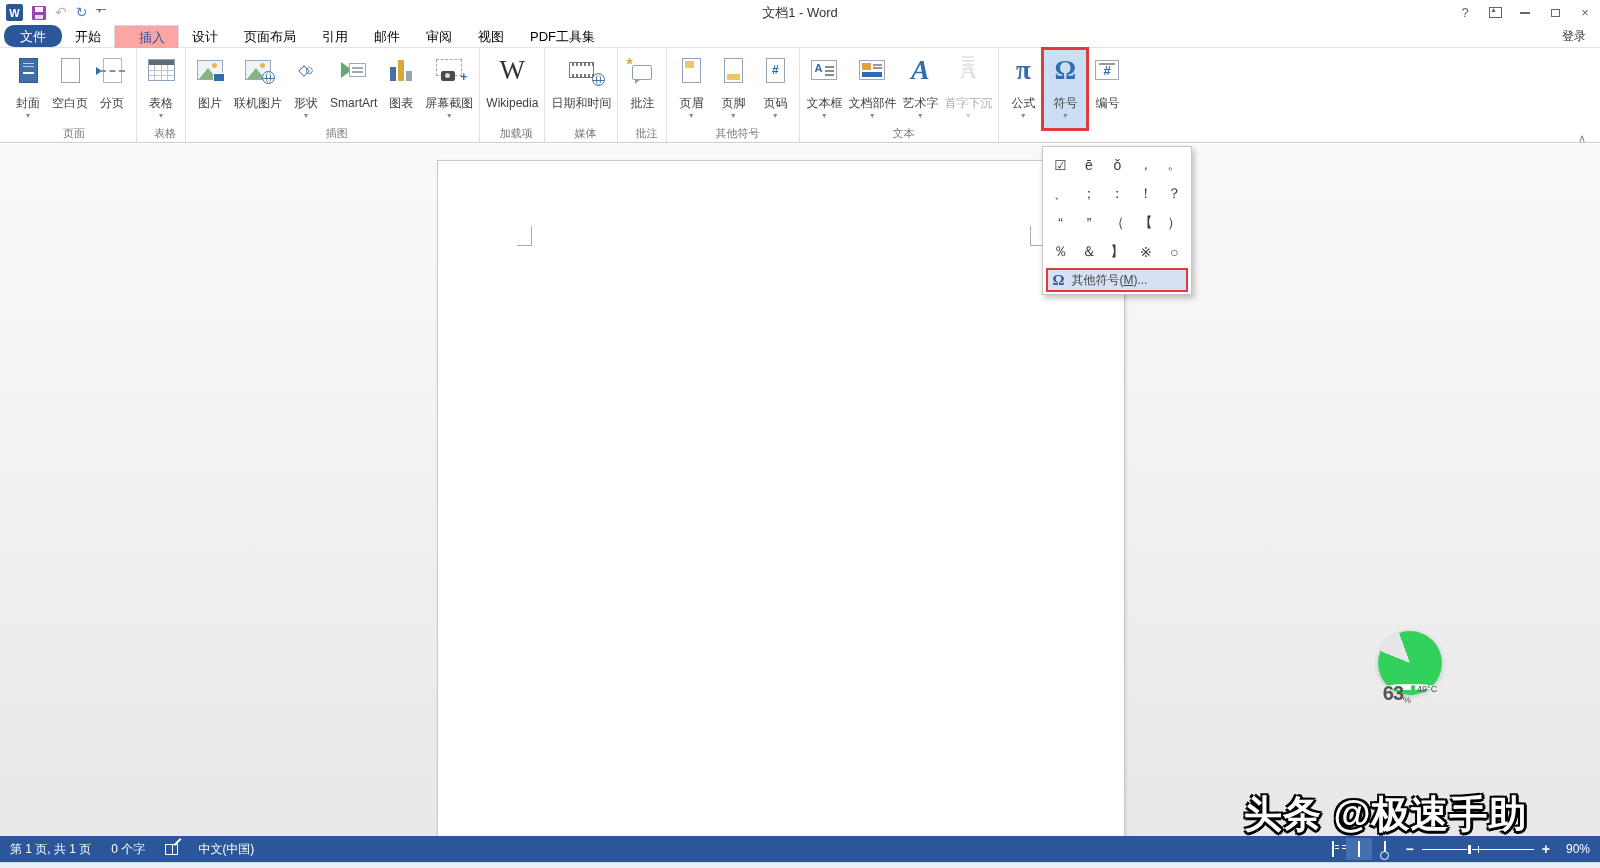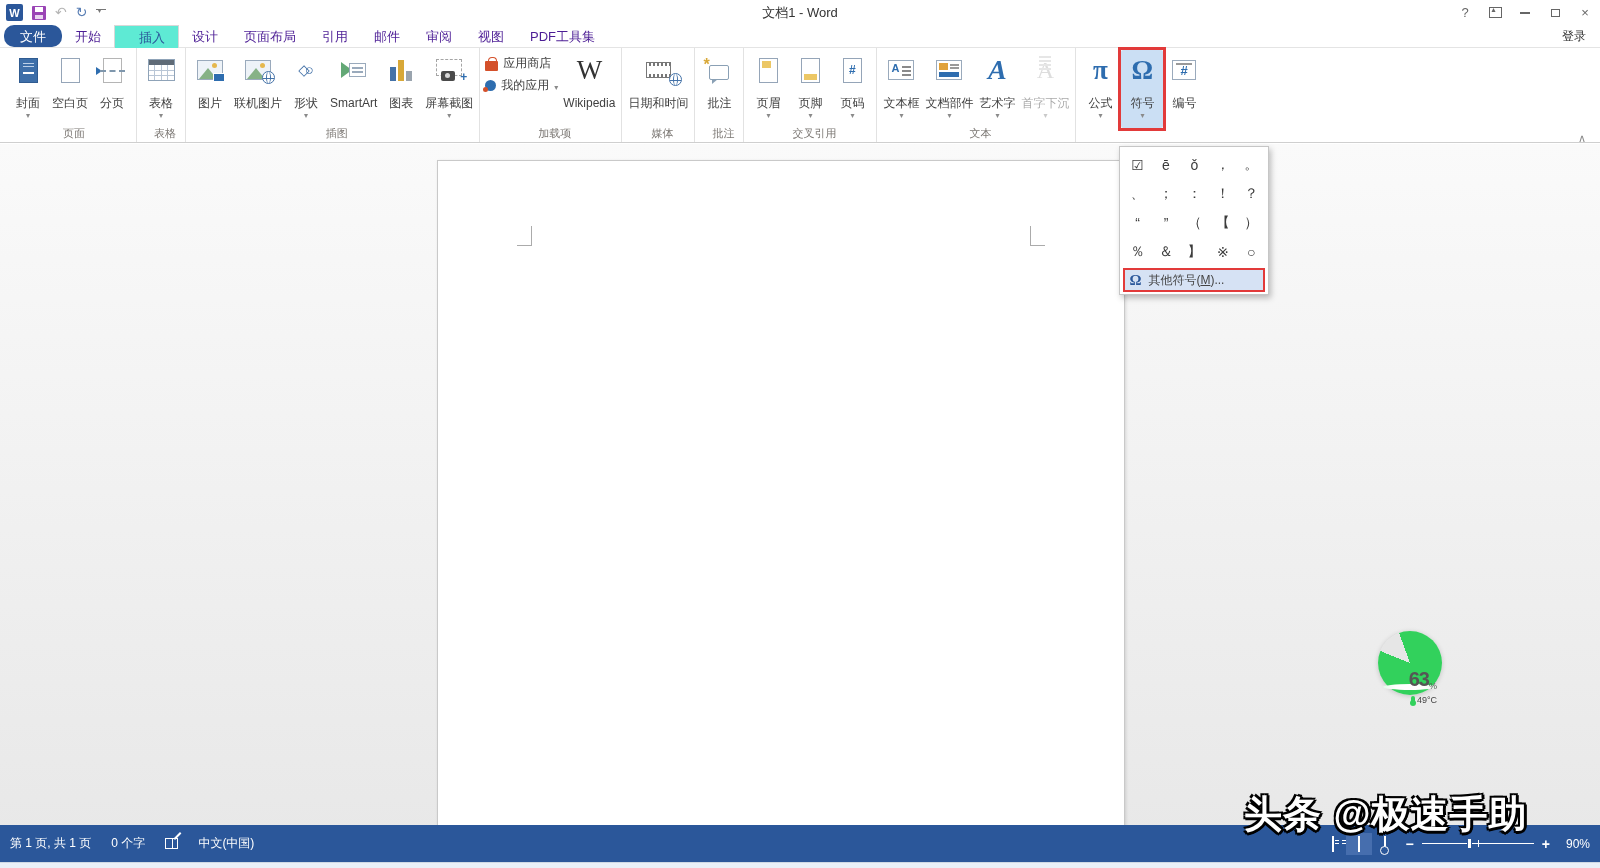--- a/index.html
+++ b/index.html
@@ -22,23 +22,23 @@
   .wincontrols { margin-left:auto; display:flex; align-items:center; height:100%; }
   .wbtn { width:30px; height:100%; display:flex; align-items:center; justify-content:center; color:#666; font-size:13px; cursor:pointer; }
   .ribdisp { width:13px; height:11px; border:1px solid #666; position:relative; }
   .ribdisp::after { content:"▴"; position:absolute; left:2px; top:-3px; font-size:8px; color:#666; }
   .minline { width:10px; border-top:2px solid #666; display:inline-block; }
   .restico { width:9px; height:8px; border:1px solid #666; background:#fff; position:relative; }
   .restico::before { content:""; position:absolute; right:-4px; top:-4px; width:9px; height:8px; border:1px solid #666; z-index:-1; }
 
   
   .tabrow { height:22px; display:flex; align-items:stretch; padding-left:4px; background:#fff; position:relative; }
-  .tab { padding:3px 13px 2px; font-size:13px; color:#4c1d95; cursor:pointer; white-space:nowrap; }
+  .tab { padding:3px 13px 2px; font-size:13px; color:#000000; cursor:pointer; white-space:nowrap; }
   .tab.file { background:#2b579a; color:#fff; padding:3px 16px;border-radius:10px; }
-  .tab.active { color:#2b579a; border:1px solid #d8d8d8; border-bottom:none; background:#5eead4; margin-bottom:-1px; z-index:2;padding-left:24px; }
+  .tab.active { color:#2b579a; border:1px solid #d8d8d8; border-bottom:none; background:#fca5a5; margin-bottom:-1px; z-index:2;padding-left:24px; }
   .signin { margin-left:auto; padding:3px 14px 0 0; font-size:12px; color:#333; cursor:pointer; }
 
   
   .ribbon { height:96px; background:#fff; border-top:1px solid #e4e4e4; border-bottom:1px solid #cfcfcf; display:flex; align-items:stretch; position:relative; padding-left:4px; }
   .rgroup { position:relative; display:flex; align-items:stretch; border-right:1px solid #e2e2e2; padding:2px 3px 14px; }
   .rglabel { position:absolute; bottom:1px; left:8px; right:0; text-align:center; font-size:11px; color:#7b7773; pointer-events:none; white-space:nowrap; }
   .rbtn { display:flex; flex-direction:column; align-items:center; padding:2px 3px 0; min-width:42px; cursor:pointer; border-radius:2px; }
   .rbtn.hl { background:#cbdff4; }
   .rbtn.dis { opacity:.45; }
   .ig { height:36px; display:flex; align-items:center; justify-content:center; width:100%; position:relative; }
@@ -143,21 +143,21 @@
   .ukey { text-decoration:underline; }
 
   
   .docarea { position:absolute; left:0; right:0; top:144px; bottom:32px; background:linear-gradient(#fafafa,#e8e8e8); overflow:hidden; }
   .page { position:absolute; left:437px; top:16px; width:688px; bottom:-10px; background:#fff; border:1px solid #c9c9c9; box-shadow:1px 1px 3px rgba(0,0,0,.12); }
   .cmark { position:absolute; width:15px; height:20px; }
   .cmark.tl { left:79px; top:65px; border-right:1px solid #ababab; border-bottom:1px solid #ababab; }
   .cmark.tr { left:592px; top:65px; border-left:1px solid #ababab; border-bottom:1px solid #ababab; }
 
   
-  .status { position:absolute; left:0; right:0; bottom:6px; height:37px; background:#2b579a; color:#fff; display:flex; align-items:center; font-size:12px; z-index:20; }
+  .status { position:absolute; left:0; right:0; bottom:6px; height:26px; background:#2b579a; color:#fff; display:flex; align-items:center; font-size:12px; z-index:20; }
   .sseg { padding:0 10px; cursor:pointer; white-space:nowrap; }
   .prf { width:13px; height:11px; border:1px solid #fff; position:relative; margin:0 10px; cursor:pointer; }
   .prf::before { content:""; position:absolute; left:50%; top:0; bottom:0; border-left:1px solid #fff; }
   .prf::after { content:""; position:absolute; right:-5px; top:-4px; width:9px; height:2px; background:#fff; transform:rotate(-45deg); }
   .sright { margin-left:auto; display:flex; align-items:center; gap:0; padding-right:10px; }
   .vwrap { padding:4px 12px; cursor:pointer; }
   .vwrap.sel { background:#466eae; }
   .vic { width:14px; height:12px; border:1px solid #fff; position:relative; }
   .vic.read::before { content:""; position:absolute; left:50%; top:1px; bottom:1px; border-left:1px solid #fff; }
   .vic.read::after { content:""; position:absolute; left:2px; top:3px; width:4px; height:1px; background:#fff; box-shadow:0 3px 0 #fff, 7px 0 0 #fff, 7px 3px 0 #fff; }
@@ -166,21 +166,21 @@
   .vic.web::after { content:""; position:absolute; right:-4px; bottom:-4px; width:7px; height:7px; border-radius:50%; border:1px solid #fff; background:#2b579a; }
   .zminus,.zplus { font-size:14px; font-weight:bold; padding:0 8px; cursor:pointer; }
   .ztrack { width:112px; height:1px; background:#fff; position:relative; cursor:pointer; }
   .ztrack::before { content:""; position:absolute; left:50%; top:-3px; height:7px; width:1px; background:#fff; }
   .zthumb { position:absolute; left:40%; top:-5px; width:5px; height:11px; background:#fff; border:1px solid #2b579a; cursor:pointer; }
   .zpct { padding-left:8px; cursor:pointer; }
   .sliver { position:absolute; left:0; right:0; bottom:0; height:6px; background:#e9f0f8; border-top:1px solid #cfd9e4; }
 
   
   .widget { position:absolute; left:1378px; top:631px; width:64px; height:64px; border-radius:50%; background:conic-gradient(from 340deg,#32d15c 0 312deg,#e6e6e6 312deg 360deg); box-shadow:0 1px 5px rgba(0,0,0,.18); z-index:40; }
-  .winner { position:absolute; inset:5px; border-radius:50%; background:radial-gradient(circle at 50% 38%,#ffffff 52%,#e4f8e9); display:flex; flex-direction:column; align-items:flex-end; justify-content:center;margin-top:48px; }
+  .winner { position:absolute; inset:5px; border-radius:50%; background:radial-gradient(circle at 50% 38%,#ffffff 52%,#e4f8e9); display:flex; flex-direction:row; align-items:flex-start; justify-content:center;margin-top:48px; }
   .wrow1 { display:flex; align-items:flex-start; line-height:18px; }
   .wval { font-size:20px; font-weight:bold; color:#555; letter-spacing:-1px; }
   .wunit { font-size:9px; color:#555; padding-top:7px; }
   .wrow2 { display:flex; align-items:center; gap:2px; font-size:9px; color:#444; }
   .thermo { width:4px; height:8px; background:#32d15c; border-radius:2px; position:relative; display:inline-block; }
   .thermo::after { content:""; position:absolute; left:-1px; bottom:-2px; width:6px; height:6px; border-radius:50%; background:#32d15c; }
   .watermark { position:absolute; left:1244px; top:789px; z-index:30; font-size:38px; font-weight:900; color:#fff; letter-spacing:1px; white-space:nowrap;
     text-shadow:2px 2px 0 #000, -2px -2px 0 #000, 2px -2px 0 #000, -2px 2px 0 #000, 0 3px 0 #000, 3px 0 0 #000; pointer-events:none; }
 </style>
 </head>
@@ -313,31 +313,20 @@
             <span class="cam"></span>
           </span>
         </span>
       <span class="rlabel">屏幕截图</span>
         <span class="darr"></span>
     </div>
     <div class="rglabel">插图</div>
   </div>
 
   <div class="rgroup">
-    <div class="rstack">
-      <div class="srow">
-        <span class="bag"></span>
-        <span>应用商店</span>
-      </div>
-      <div class="srow">
-        <span class="ball"></span>
-        <span>我的应用</span>
-        <span class="sarr"></span>
-      </div>
-    </div>
     <div class="rbtn">
       <span class="ig">
           <span class="wglyph">W</span>
         </span>
       <span class="rlabel">Wikipedia</span>
     </div>
     <div class="rglabel">加载项</div>
   </div>
 
   <div class="rgroup">
@@ -383,21 +372,21 @@
       <span class="rlabel">页脚</span>
         <span class="darr"></span>
     </div>
     <div class="rbtn">
       <span class="ig">
           <span class="d hashc"></span>
         </span>
       <span class="rlabel">页码</span>
         <span class="darr"></span>
     </div>
-    <div class="rglabel">交叉引用</div>
+    <div class="rglabel">其他符号</div>
   </div>
 
   <div class="rgroup">
     <div class="rbtn">
       <span class="ig">
           <span class="bx2 txb"></span>
         </span>
       <span class="rlabel">文本框</span>
         <span class="darr"></span>
     </div>

